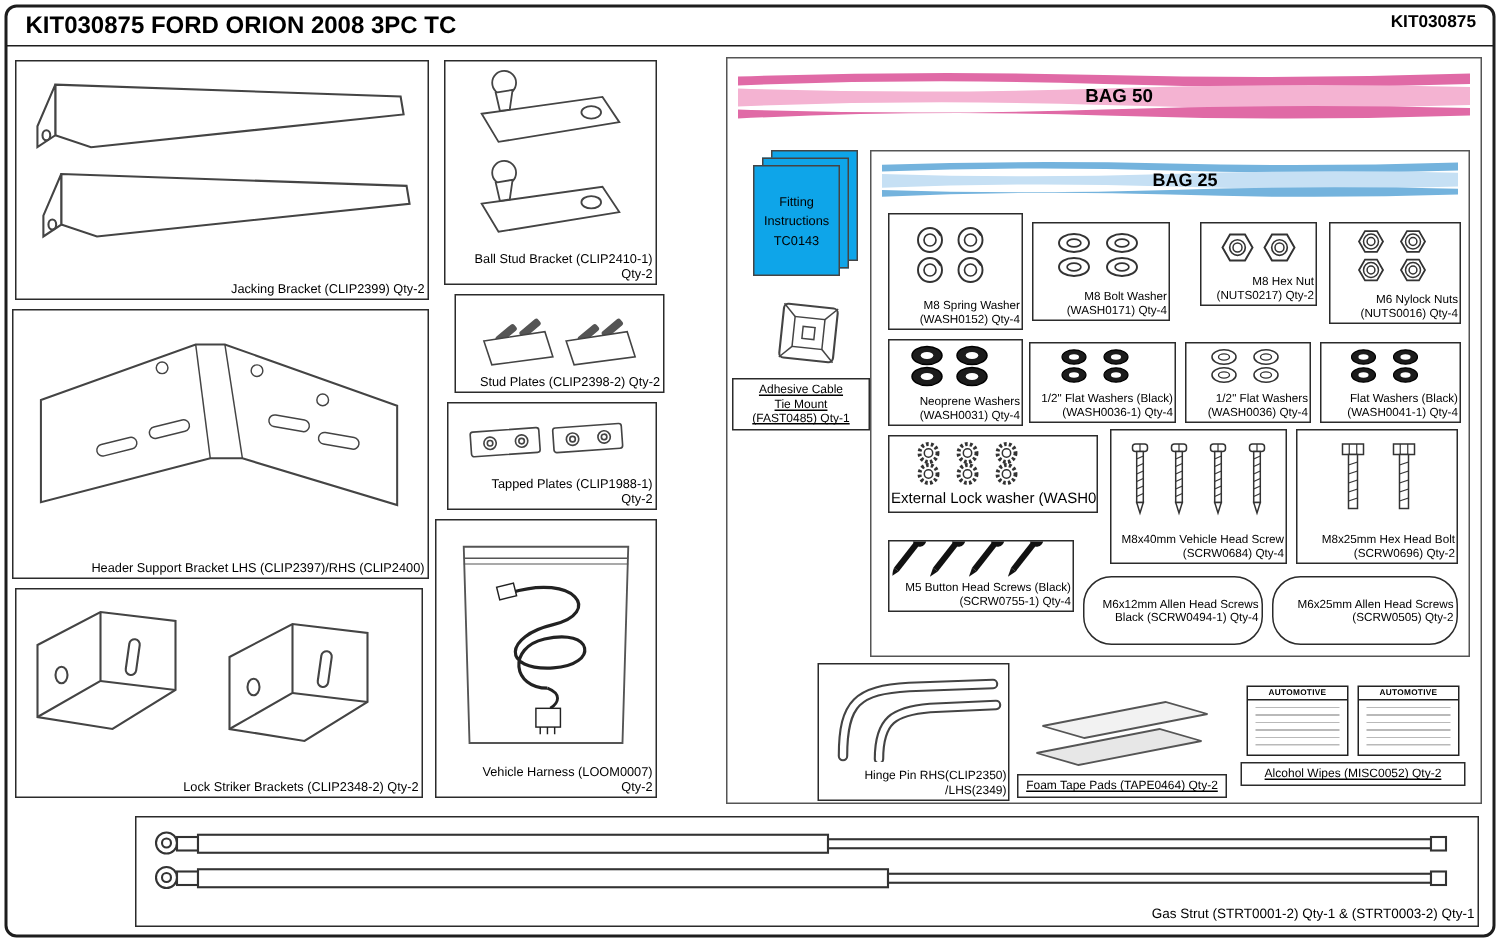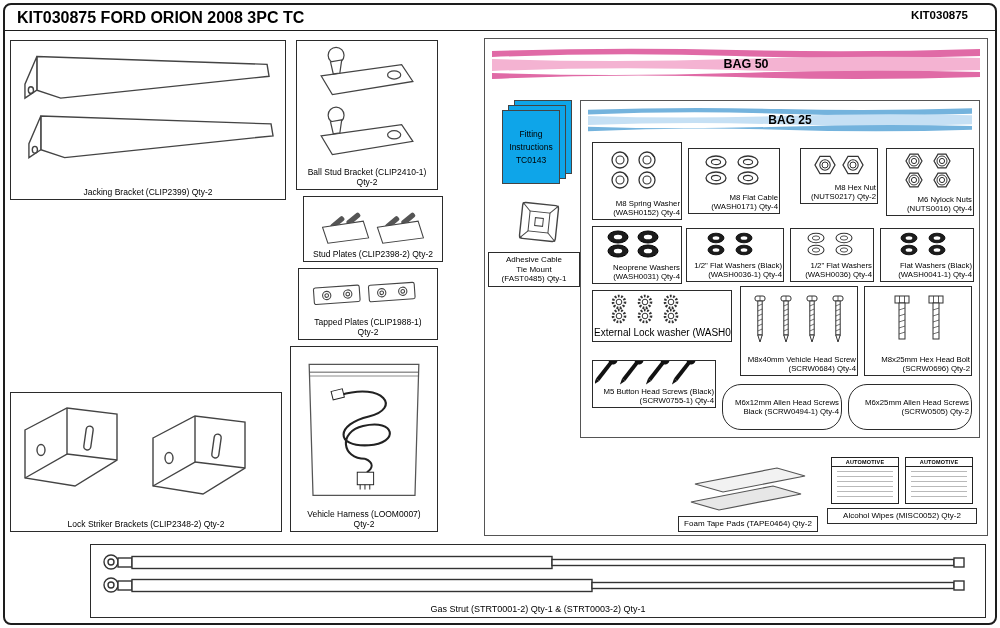--- a/index.html
+++ b/index.html
@@ -5,25 +5,25 @@
   :root{
     --bag50-dark:#e06aa6; --bag50-light:#f4b3d2;
     --bag25-dark:#74b3dd; --bag25-light:#c6e0f4;
   }
   *{margin:0;padding:0;box-sizing:border-box;}
   body{font-family:"Liberation Sans", sans-serif; background:#fff;}
   .page{position:relative;width:1000px;height:628px;background:#fff;overflow:hidden;}
   .frame{position:absolute;inset:3px;border:2px solid #1d1d1d;border-radius:8px;}
   .hline{position:absolute;left:4px;right:4px;top:30px;border-top:1.6px solid #1d1d1d;}
   .title{position:absolute;left:17px;top:9px;font-size:16px;font-weight:bold;color:#000;}
-  .kitno{position:absolute;right:32px;top:9px;font-size:11.5px;font-weight:bold;color:#000;}
+  .kitno{position:absolute;right:16px;top:9px;font-size:11.5px;font-weight:bold;color:#000;}
 
   .pbox{position:absolute;border:1px solid #2b2b2b;background:#fff;display:flex;flex-direction:column;overflow:hidden;}
   .art{flex:1 1 auto;display:flex;align-items:center;justify-content:center;overflow:hidden;}
-  .plabel{font-size:8.5px;line-height:1.18;text-align:center;padding:1px 2px 2px;color:#000;}
+  .plabel{font-size:8.5px;line-height:1.18;text-align:right;padding:1px 2px 2px;color:#000;}
   .plabel span{display:block;}
   .ilabel{font-size:7.8px;line-height:1.18;text-align:right;padding:1px 1px 2px;color:#000;}
   .ilabel span{display:block;}
   .txt-only{justify-content:center;border-radius:19px;}
   .txt-only .ilabel{padding:2px;}
   .nowrap{white-space:nowrap;font-size:10px;}
 
   .bigbox{position:absolute;border:1.2px solid #555;background:#fff;}
   .bag25box{position:absolute;border:1px solid #555;background:#fff;}
 
@@ -33,21 +33,21 @@
     font-weight:bold;font-size:12.5px;color:#000;padding-top:1px;padding-left:20px;}
   .r50 .dk{fill:var(--bag50-dark);} .r50 .lt{fill:var(--bag50-light);}
   .r25 .dk{fill:var(--bag25-dark);} .r25 .lt{fill:var(--bag25-light);}
 
   .papers{position:absolute;}
   .sheet{position:absolute;border:1px solid #444;background:#0ea5e9;width:58px;height:74px;}
   .sheet.front{display:flex;flex-direction:column;align-items:center;justify-content:center;gap:3px;
     font-size:8.5px;text-align:center;}
   .sheet.front span{display:block;}
 
-  .lbox{border:1px solid #2b2b2b;background:#fff;font-size:8px;line-height:1.2;text-align:center;padding:2px 1px;color:#000;}
+  .lbox{border:1px solid #2b2b2b;background:#fff;font-size:8px;line-height:1.2;text-align:center;padding:2px 1px;color:#000;text-decoration:underline;}
   .freecol{position:absolute;display:flex;flex-direction:column;align-items:center;justify-content:flex-end;}
 
   .wiperow{display:flex;gap:6px;align-items:flex-start;justify-content:center;margin-bottom:4px;}
   .wipe{width:68px;height:47px;border:1.2px solid #222;background:#fff;}
   .wipe-head{font-size:5.5px;font-weight:bold;text-align:center;border-bottom:1px solid #222;padding:1px 0;letter-spacing:.2px;}
   .wipe-lines{height:26px;margin:4px 5px 0;background:repeating-linear-gradient(180deg,#b9b9b9 0 1px,transparent 1px 5px);}
 </style>
 </head>
 <body>
 
@@ -133,20 +133,37 @@
         <g transform="translate(4,60)" fill="#fff" stroke="#444" stroke-width="1.4">
           <path d="M18,4 L250,12 L252,24 L42,46 L18,38 Z"></path>
           <path d="M18,4 L6,32 L6,46 L18,38 Z"></path>
           <ellipse cx="12" cy="38" rx="2.6" ry="3.4" fill="none"></ellipse>
         </g>
       </svg>
     </div>
     <div class="plabel">Jacking Bracket (CLIP2399) Qty-2</div>
   </div>
 
+  <div class="pbox" style="left:8px;top:206px;width:278px;height:180px">
+    <div class="art">
+      <svg width="264" height="146" viewBox="0 0 270 150">
+        <path d="M12,52 L118,14 L138,14 L256,56 L256,124 L150,92 L128,92 L12,122 Z" fill="#fff" stroke="#444" stroke-width="1.4"></path>
+        <line x1="118" y1="14" x2="128" y2="92" stroke="#444"></line>
+        <line x1="138" y1="14" x2="150" y2="92" stroke="#444"></line>
+        <circle cx="95" cy="30" r="4" fill="none" stroke="#444"></circle>
+        <circle cx="160" cy="32" r="4" fill="none" stroke="#444"></circle>
+        <circle cx="205" cy="52" r="4" fill="none" stroke="#444"></circle>
+        <rect x="50" y="80" width="28" height="8" rx="4" fill="none" stroke="#444" transform="rotate(-14 64 84)"></rect>
+        <rect x="86" y="68" width="28" height="8" rx="4" fill="none" stroke="#444" transform="rotate(-14 100 72)"></rect>
+        <rect x="168" y="64" width="28" height="8" rx="4" fill="none" stroke="#444" transform="rotate(10 182 68)"></rect>
+        <rect x="202" y="76" width="28" height="8" rx="4" fill="none" stroke="#444" transform="rotate(10 216 80)"></rect>
+      </svg>
+    </div>
+    <div class="plabel">Header Support Bracket LHS (CLIP2397)/RHS (CLIP2400)</div>
+  </div>
 
   <div class="pbox" style="left:10px;top:392px;width:272px;height:140px">
     <div class="art">
       <svg width="254" height="106" viewBox="0 0 254 106">
         <g fill="#fff" stroke="#444" stroke-width="1.4">
           <path d="M6,28 L48,6 L98,12 L98,58 L56,84 L6,76 Z"></path>
           <path d="M48,6 L48,52 L6,76" fill="none"></path>
           <path d="M48,52 L98,58" fill="none"></path>
           <rect x="66" y="24" width="7" height="24" rx="3.5" fill="none" transform="rotate(8 69 36)"></rect>
           <ellipse cx="22" cy="48" rx="4" ry="5.5" fill="none"></ellipse>
@@ -328,21 +345,21 @@
   <div class="pbox" style="left:688px;top:148px;width:92px;height:66px">
     <div class="art">
       <svg width="88" height="36" viewBox="0 0 88 36">
         <use href="#d-ewasher" transform="translate(26,10)"></use>
           <use href="#d-ewasher" transform="translate(58,10)"></use>
         <use href="#d-ewasher" transform="translate(26,26)"></use>
           <use href="#d-ewasher" transform="translate(58,26)"></use>
       </svg>
     </div>
     <div class="ilabel">
-      <span>M8 Flat Cable</span>
+      <span>M8 Bolt Washer</span>
       <span>(WASH0171) Qty-4</span>
     </div>
   </div>
 
   <div class="pbox" style="left:800px;top:148px;width:78px;height:56px">
     <div class="art">
       <svg width="74" height="28" viewBox="0 0 74 28">
         <use href="#d-hex" transform="translate(23,14)"></use>
           <use href="#d-hex" transform="translate(51,14)"></use>
       </svg>
@@ -494,20 +511,34 @@
     </div>
   </div>
 
   <div class="pbox txt-only" style="left:848px;top:384px;width:124px;height:46px">
     <div class="ilabel">
       <span>M6x25mm Allen Head Screws</span>
       <span>(SCRW0505) Qty-2</span>
     </div>
   </div>
 
+  <div class="pbox" style="left:545px;top:442px;width:128px;height:92px">
+    <div class="art">
+      <svg width="122" height="62" viewBox="0 0 122 62">
+        <path d="M14,58 C14,22 24,14 58,12 L114,10" fill="none" stroke="#444" stroke-width="7" stroke-linecap="round"></path>
+        <path d="M14,58 C14,22 24,14 58,12 L114,10" fill="none" stroke="#fff" stroke-width="4.2" stroke-linecap="round"></path>
+        <path d="M38,60 C38,34 48,28 72,26 L116,24" fill="none" stroke="#444" stroke-width="7" stroke-linecap="round"></path>
+        <path d="M38,60 C38,34 48,28 72,26 L116,24" fill="none" stroke="#fff" stroke-width="4.2" stroke-linecap="round"></path>
+      </svg>
+    </div>
+    <div class="ilabel" style="font-size:8px">
+      <span>Hinge Pin RHS(CLIP2350)</span>
+      <span>/LHS(2349)</span>
+    </div>
+  </div>
 
   <div class="freecol" style="left:678px;top:448px;width:140px;height:84px">
     <svg width="134" height="54" viewBox="0 0 134 54">
       <polygon points="14,22 96,6 124,14 42,30" fill="#f2f2f2" stroke="#555" stroke-width="1.2"></polygon>
       <polygon points="10,40 92,24 120,32 38,48" fill="#e7e7e7" stroke="#555" stroke-width="1.2"></polygon>
     </svg>
     <div class="lbox" style="width:140px">Foam Tape Pads (TAPE0464) Qty-2</div>
   </div>
 
   <div class="freecol" style="left:826px;top:442px;width:152px;height:82px">

